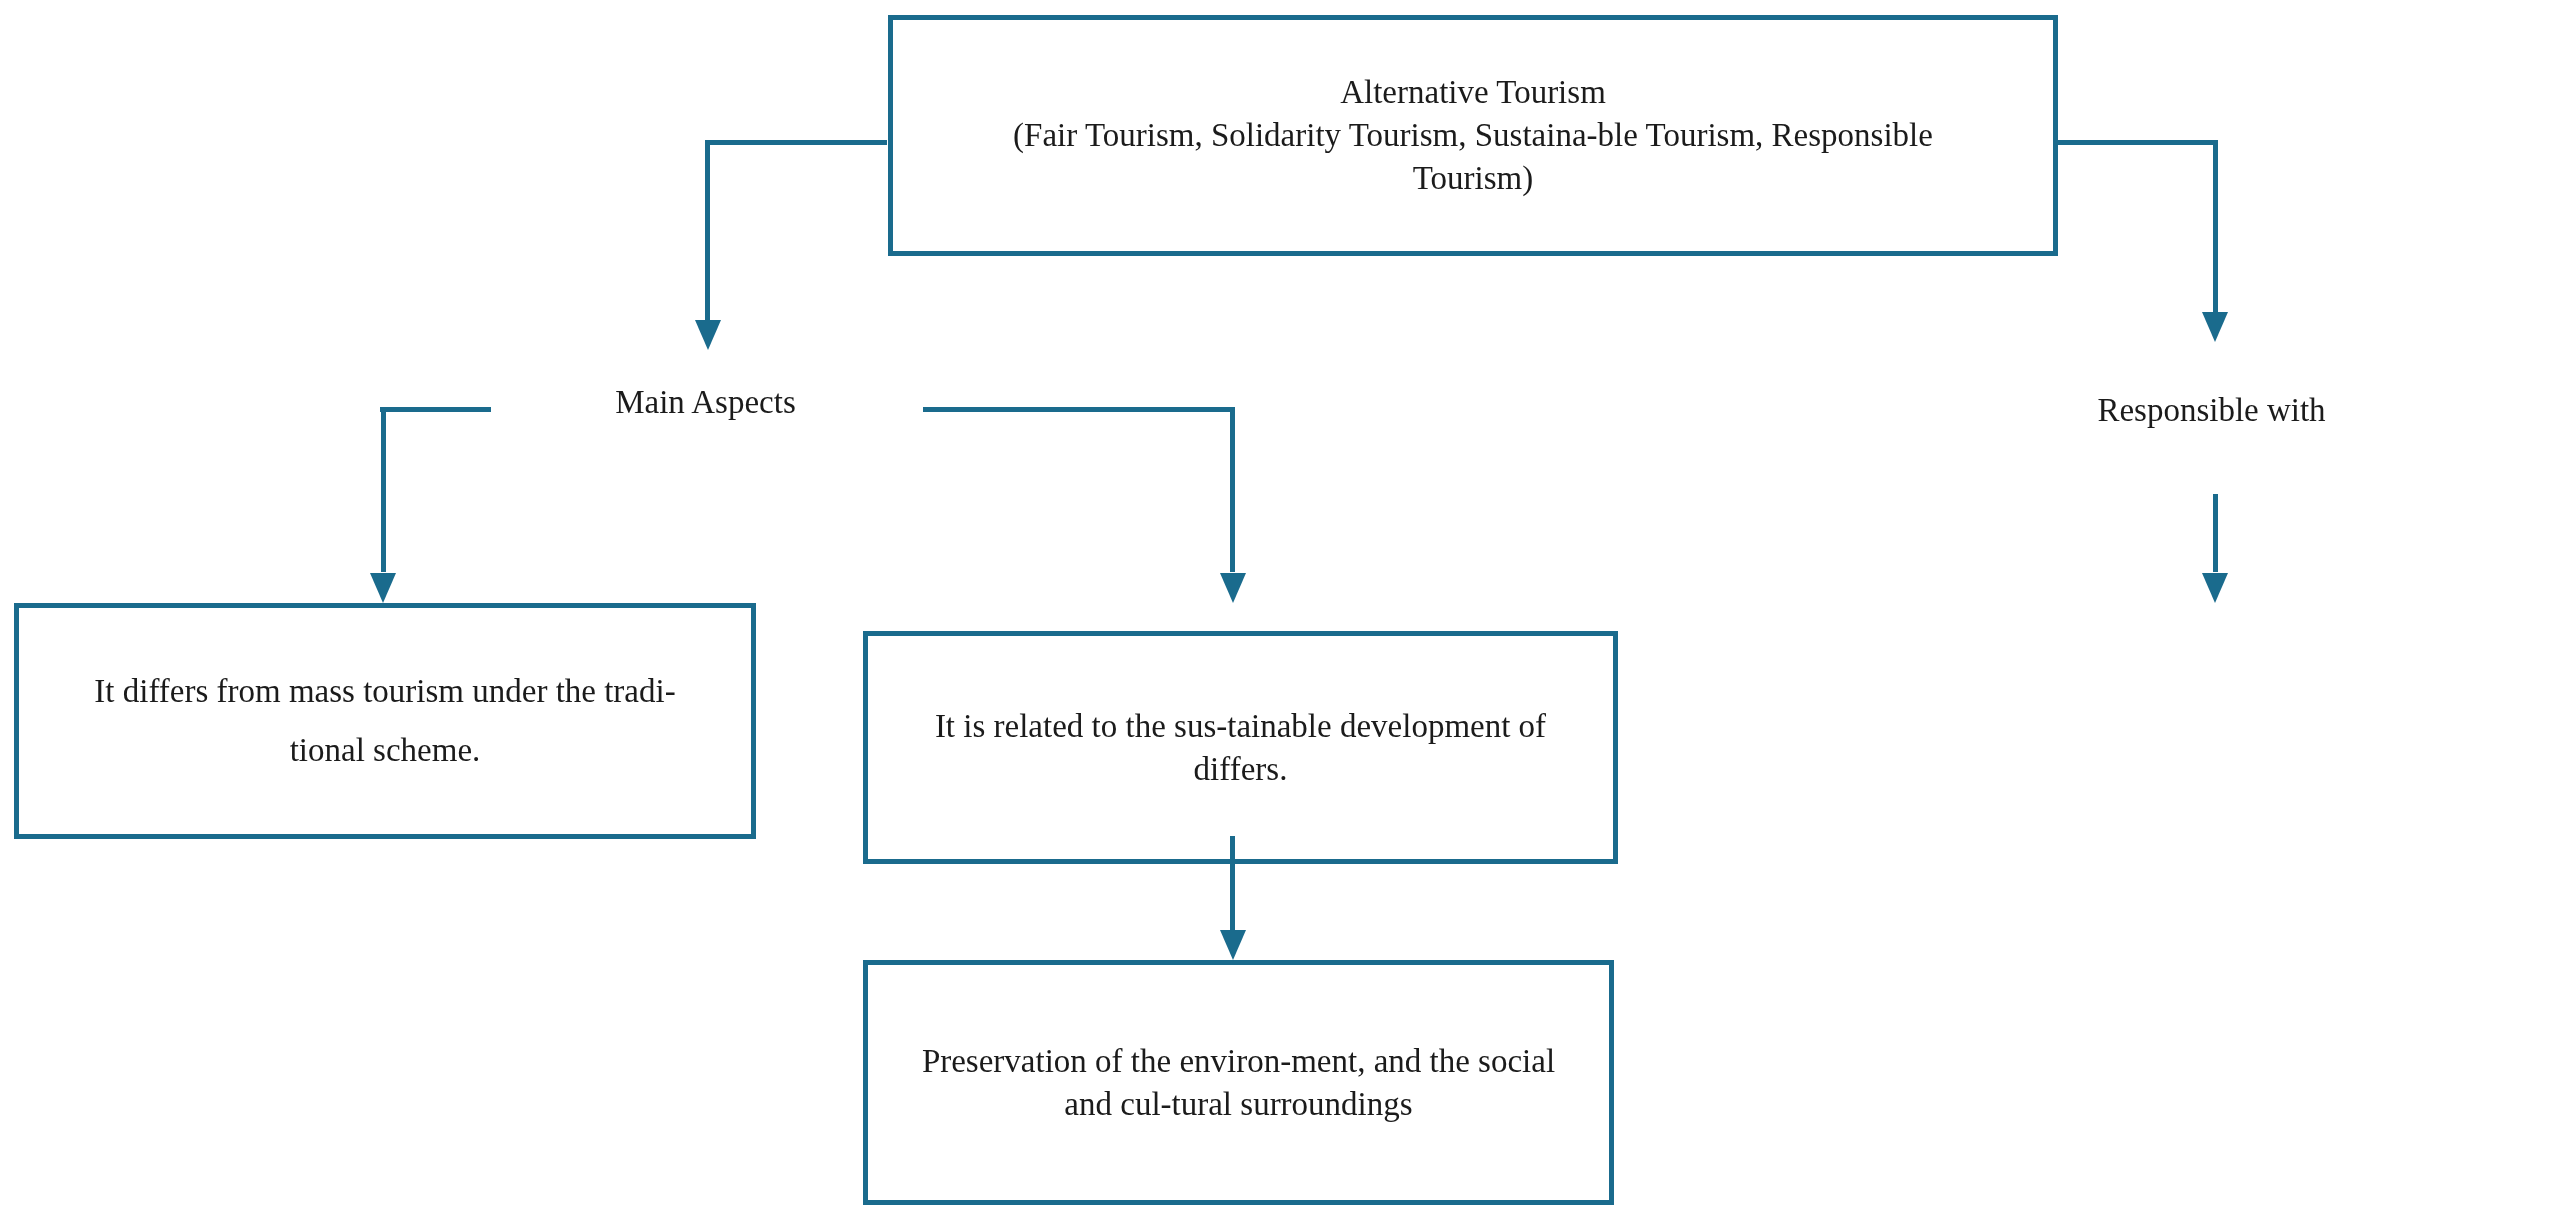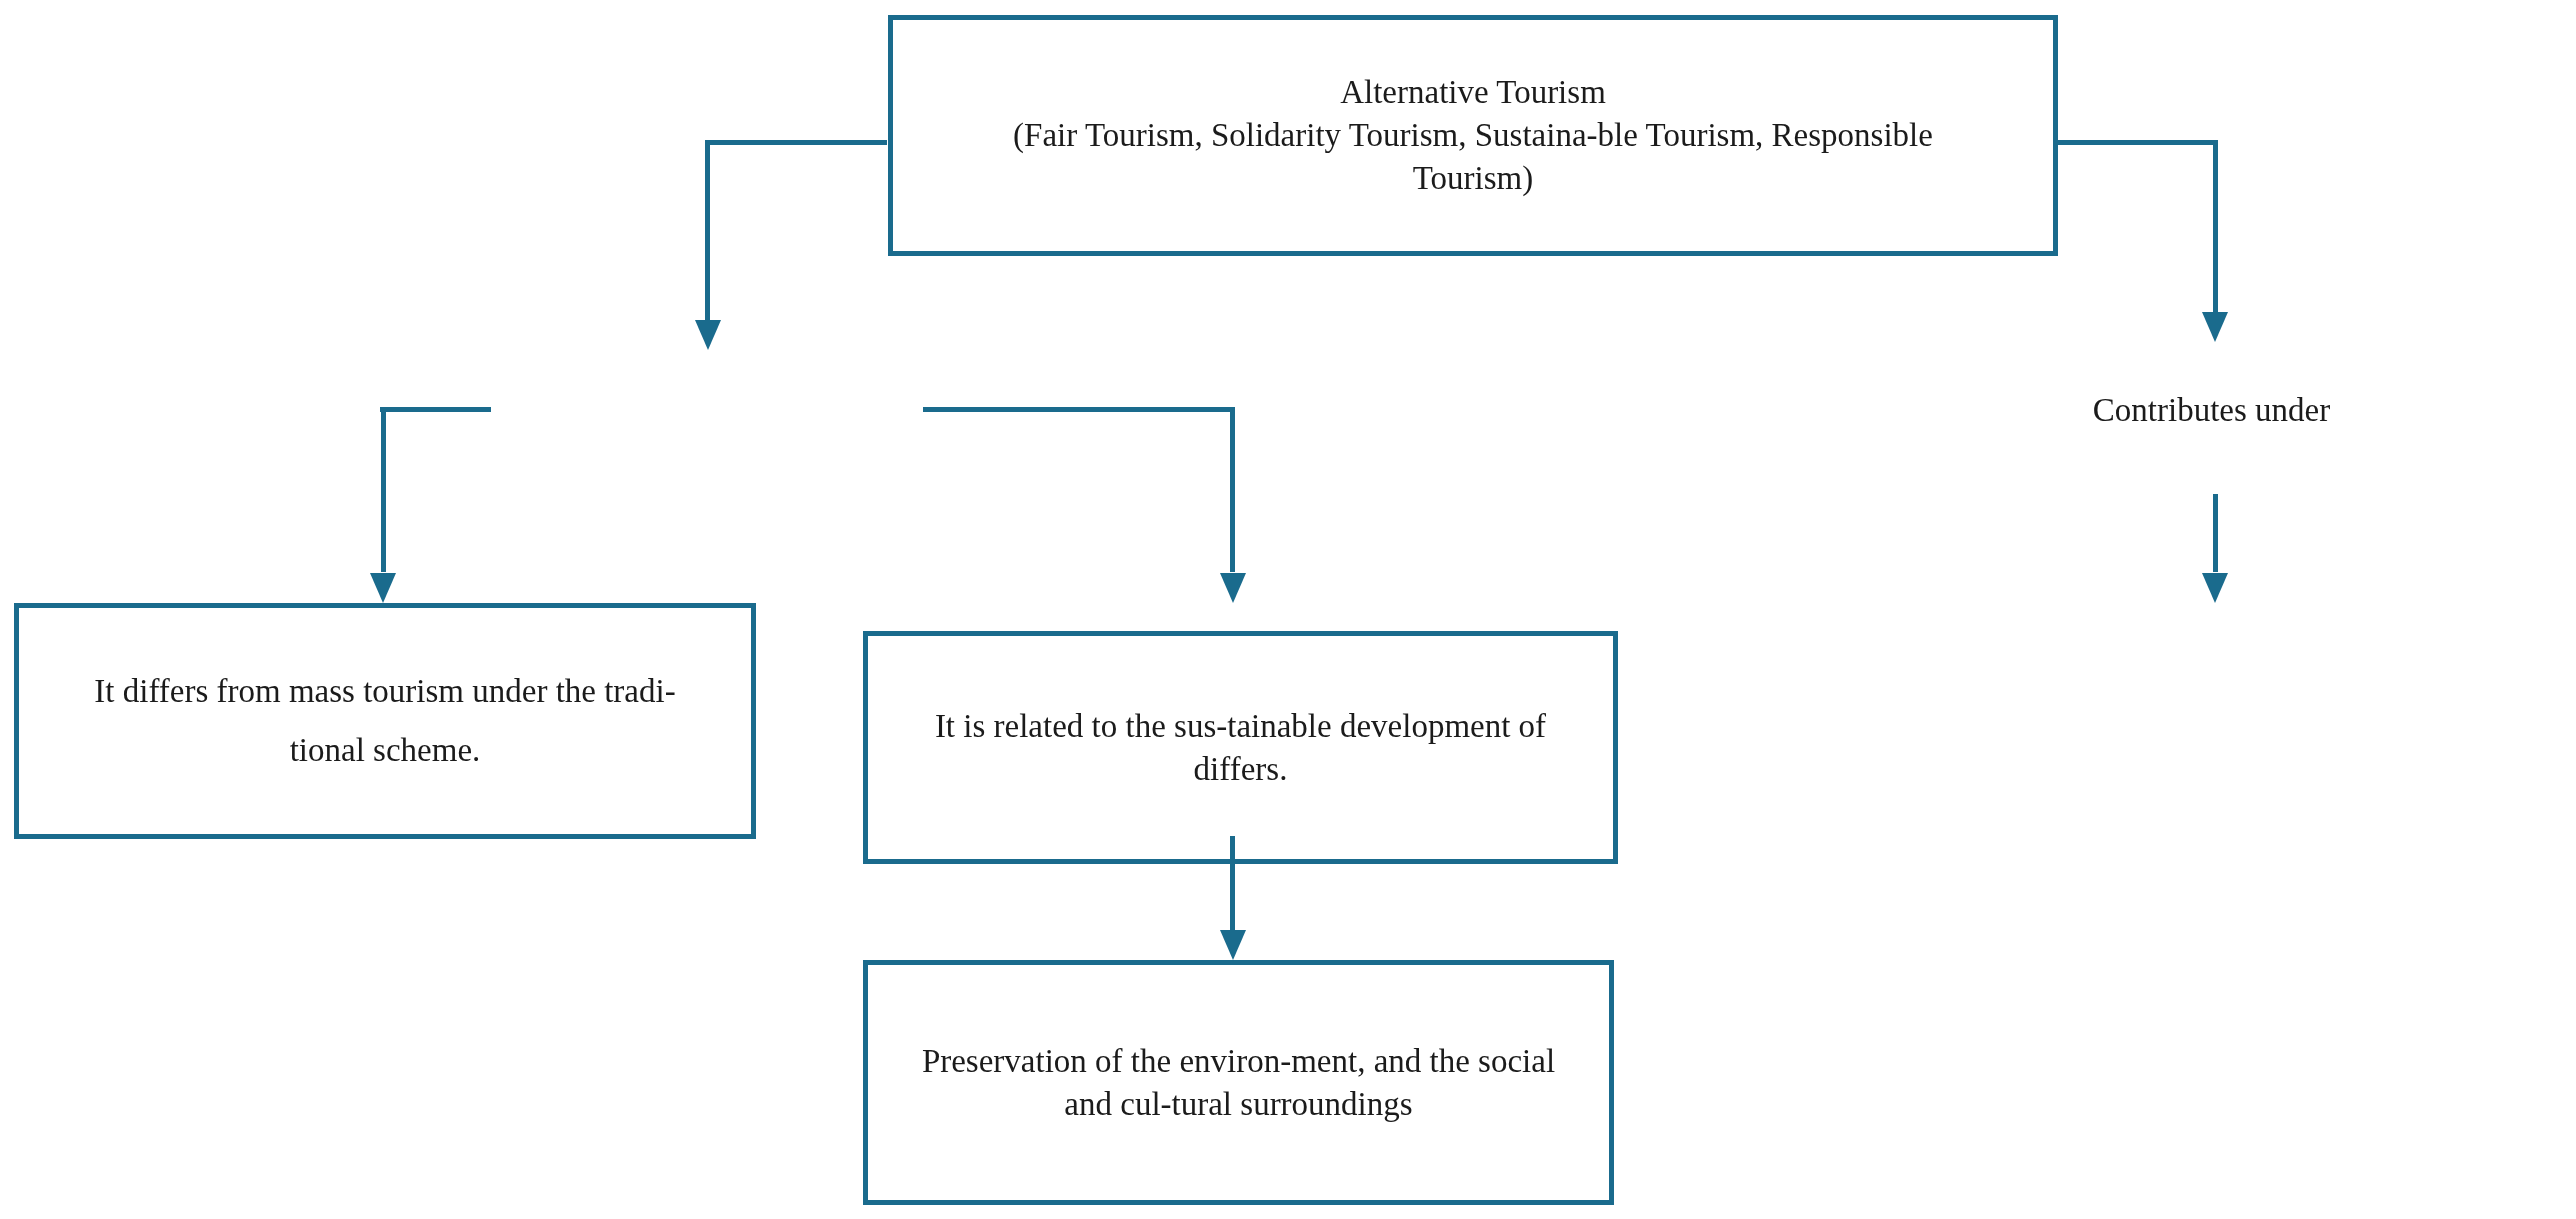--- a/index.html
+++ b/index.html
@@ -73,22 +73,23 @@
   </div>
 
   <div class="seg" style="left:705px;top:140px;width:182px;height:5.3px;"></div>
   <div class="seg" style="left:705px;top:140px;width:5.3px;height:180px;"></div>
   <div class="arrow-head" style="left:695px;top:320px;"></div>
 
   <div class="seg" style="left:2058px;top:140px;width:160px;height:5.3px;"></div>
   <div class="seg" style="left:2213px;top:140px;width:5.3px;height:172px;"></div>
   <div class="arrow-head" style="left:2202px;top:312px;"></div>
 
+  <div class="float-label" style="left:530px;top:379px;width:351px;">Main Aspects</div>
 
-  <div class="float-label" style="left:2036px;top:387px;width:351px;">Contributes under</div>
+  <div class="float-label" style="left:2036px;top:387px;width:351px;">Responsible with</div>
 
   <div class="seg" style="left:380px;top:407px;width:111px;height:5.3px;"></div>
   <div class="seg" style="left:381px;top:407px;width:5.3px;height:165px;"></div>
   <div class="arrow-head" style="left:370px;top:573px;"></div>
 
   <div class="seg" style="left:923px;top:407px;width:310px;height:5.3px;"></div>
   <div class="seg" style="left:1230px;top:407px;width:5.3px;height:165px;"></div>
   <div class="arrow-head" style="left:1220px;top:573px;"></div>
 
   <div class="seg" style="left:2213px;top:494px;width:5.3px;height:78px;"></div>

